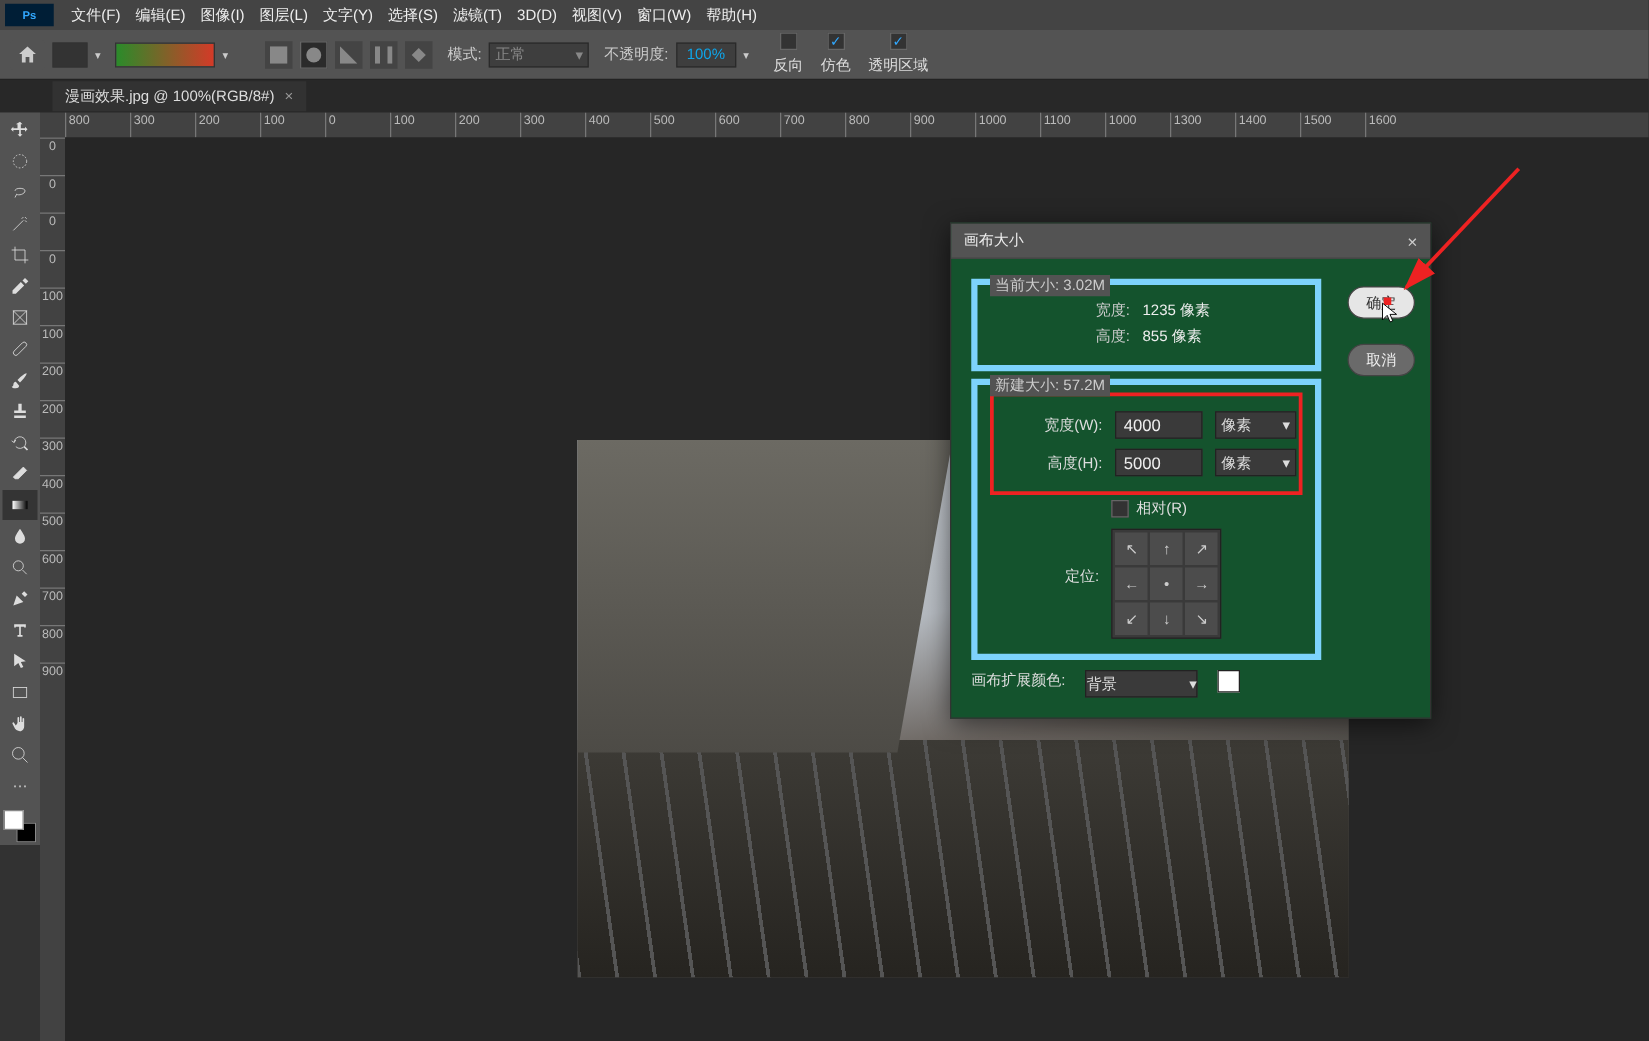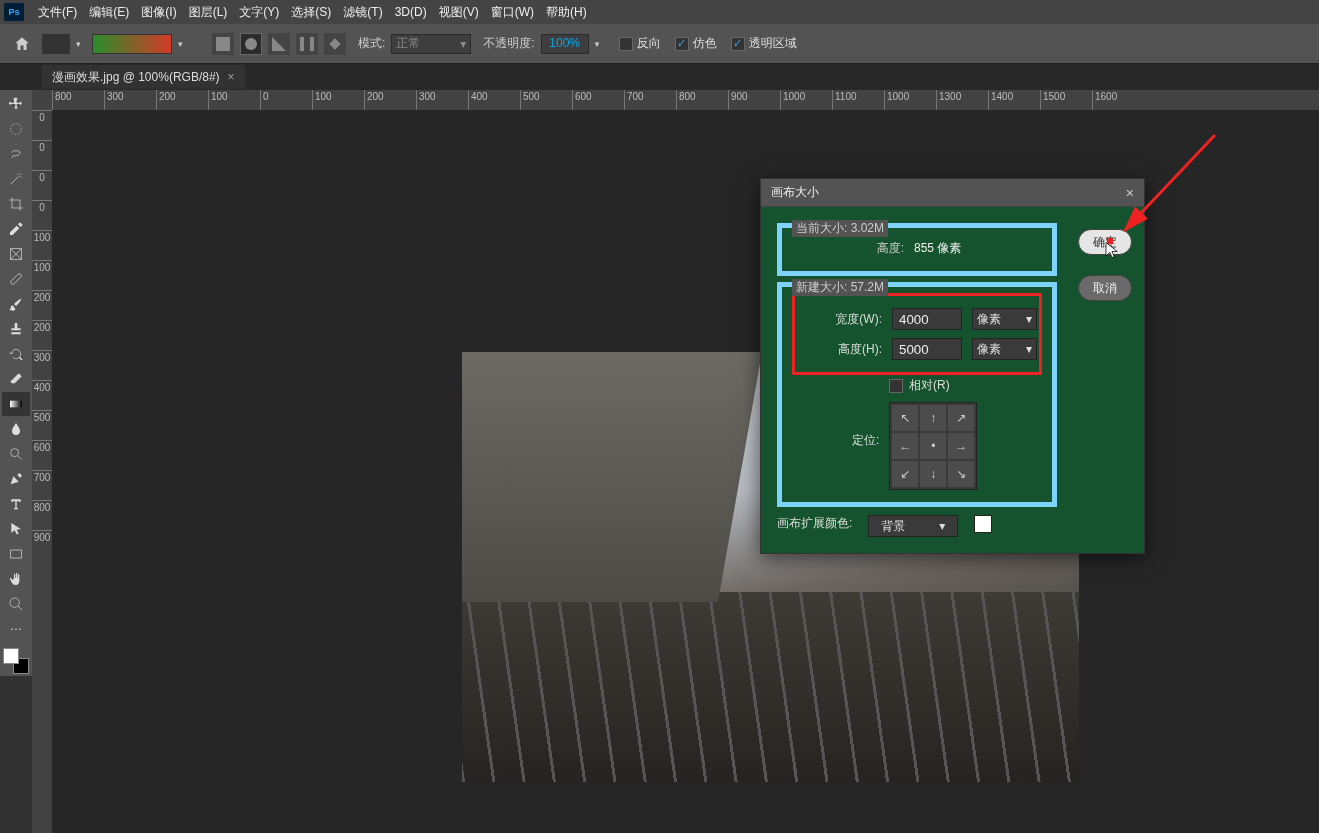--- a/index.html
+++ b/index.html
@@ -1,36 +1,36 @@
 <!DOCTYPE html>
 <html><head>
 <meta charset="utf-8">
 <style>
 * { margin: 0; padding: 0; box-sizing: border-box; }
 body { width: 1319px; height: 833px; background: #323232; font-family: "Microsoft YaHei", sans-serif; color: #ddd; font-size: 12px; overflow: hidden; position: relative; }
 
 
 .menubar { height: 24px; background: #444; display: flex; align-items: center; padding: 0 4px; }
-.menubar .logo { width: 20px; height: 18px; background: #001e36; color: #31a8ff; display: flex; align-items: center; justify-content: center; font-size: 9px; font-weight: bold; margin-right: 8px; }
+.menubar .logo { width: 39px; height: 18px; background: #001e36; color: #31a8ff; display: flex; align-items: center; justify-content: center; font-size: 9px; font-weight: bold; margin-right: 8px; }
 .menubar .menu-item { padding: 2px 6px; color: #eee; cursor: pointer; }
 
 
 .optionbar { height: 40px; background: #535353; display: flex; align-items: center; padding: 0 8px; gap: 6px; border-bottom: 1px solid #222; }
 .home-btn { width: 28px; height: 24px; background: #535353; display: flex; align-items: center; justify-content: center; border-radius: 3px; cursor: pointer; }
 .swatch { width: 28px; height: 20px; background: #444; border: 1px solid #333; position: relative; }
 .gradient-swatch { width: 80px; height: 20px; background: linear-gradient(to right, #2a8b2a, #d43a28); border: 1px solid #333; }
 .down-arrow { width: 10px; color: #ccc; font-size: 9px; }
 .icon-btn { width: 22px; height: 22px; background: #444; display: flex; align-items: center; justify-content: center; cursor: pointer; border: 1px solid transparent; }
 .icon-btn.active { background: #2b2b2b; border: 1px solid #666; }
 .opt-label { color: #ccc; margin-left: 6px; }
 .select-box { width: 80px; height: 20px; background: #3e3e3e; border: 1px solid #2a2a2a; color: #888; padding: 1px 4px; display: flex; align-items: center; justify-content: space-between; }
 .opacity-box { width: 48px; height: 20px; background: #3e3e3e; border: 1px solid #2a2a2a; color: #0ea5e9; padding: 1px 4px; text-align: center; }
 .checkbox { width: 14px; height: 14px; background: #333; border: 1px solid #666; display: inline-flex; align-items: center; justify-content: center; }
 .checkbox.checked::after { content: "✓"; color: #31a8ff; font-size: 11px; }
-.check-wrap { display: flex; align-items: center; gap: 4px; margin-left: 8px; }
+.check-wrap { display: flex; align-items: center; gap: 4px; margin-left: 8px; flex-direction: column; }
 
 
 .tabbar { height: 26px; background: #282828; display: flex; align-items: center; padding-left: 42px; }
 .tab { height: 24px; background: #323232; color: #ddd; padding: 3px 10px; display: flex; align-items: center; gap: 8px; font-size: 12px; }
 .tab .close { color: #999; cursor: pointer; }
 
 
 .toolbox { position: absolute; left: 0; top: 90px; width: 32px; background: #535353; display: flex; flex-direction: column; align-items: center; padding: 2px 0; gap: 1px; }
 .tool { width: 28px; height: 24px; display: flex; align-items: center; justify-content: center; color: #ddd; cursor: pointer; }
 .tool.active { background: #343434; }
@@ -65,21 +65,21 @@
 .input-row .lab { width: 60px; text-align: right; color: #ddd; }
 .num-input { width: 70px; height: 22px; background: #3a3a3a; border: 1px solid #222; color: #eee; padding: 2px 6px; }
 .unit-select { width: 70px; height: 22px; background: #3a3a3a; border: 1px solid #222; color: #ddd; padding: 2px 4px; display: flex; align-items: center; justify-content: space-between; }
 .red-box { border: 3px solid #ee2222; padding: 4px 2px; margin: -4px -2px; }
 .rel-row { display: flex; align-items: center; gap: 6px; padding-left: 95px; margin-top: 6px; }
 .anchor-row { display: flex; align-items: flex-start; gap: 10px; padding-left: 58px; margin-top: 8px; }
 .anchor-grid { display: grid; grid-template-columns: repeat(3, 26px); grid-template-rows: repeat(3, 26px); gap: 2px; background: #3a3a3a; padding: 2px; border: 1px solid #222; }
 .anchor-cell { background: #4c4c4c; display: flex; align-items: center; justify-content: center; cursor: pointer; color: #ccc; }
 .anchor-cell.center { background: #4c4c4c; }
 .bottom-row { display: flex; align-items: flex-start; gap: 16px; margin-top: 8px; }
-.ext-select { width: 90px; height: 22px; background: #3a3a3a; border: 1px solid #222; color: #ddd; padding: 2px 12px; display: flex; align-items: center; justify-content: space-between; }
+.ext-select { width: 90px; height: 22px; background: #3a3a3a; border: 1px solid #222; color: #ddd; padding: 2px 0; display: flex; align-items: center; justify-content: space-between; }
 .color-box { width: 18px; height: 18px; background: #fff; border: 1px solid #222; }
 .dialog-buttons { position: absolute; right: 12px; top: 50px; display: flex; flex-direction: column; gap: 20px; }
 .btn { width: 54px; height: 26px; border-radius: 13px; background: #6a6a6a; color: #eee; display: flex; align-items: center; justify-content: center; cursor: pointer; border: 1px solid #444; font-size: 12px; }
 .btn.primary { background: #e6e6e6; color: #333; }
 
 
 .arrow-ann { position: absolute; left: 1115px; top: 130px; pointer-events: none; z-index: 20; }
 .cursor-ann { position: absolute; left: 1103px; top: 241px; z-index: 22; color: #fff; font-size: 15px; pointer-events:none; }
 .red-ptr { position: absolute; left: 1107px; top: 238px; width:6px; height:6px; background:#e22; z-index:21; pointer-events:none;}
 </style>
@@ -344,20 +344,24 @@
   </div>
   <div class="dialog-body">
     <div class="dialog-buttons">
       <div class="btn primary">确定</div>
       <div class="btn">取消</div>
     </div>
 
     <div class="fieldset" style="width:280px">
       <span class="fieldset-legend"><span>当前大小:</span> <span>3.02M</span></span>
       <div class="info-row">
+          <span class="lab">宽度:</span>
+          <span class="val">1235 像素</span>
+        </div>
+      <div class="info-row">
           <span class="lab">高度:</span>
           <span class="val">855 像素</span>
         </div>
     </div>
 
     <div class="fieldset" style="width:280px">
       <span class="fieldset-legend"><span>新建大小:</span> <span>57.2M</span></span>
       <div class="red-box">
         <div class="input-row">
           <span class="lab">宽度(W):</span>

